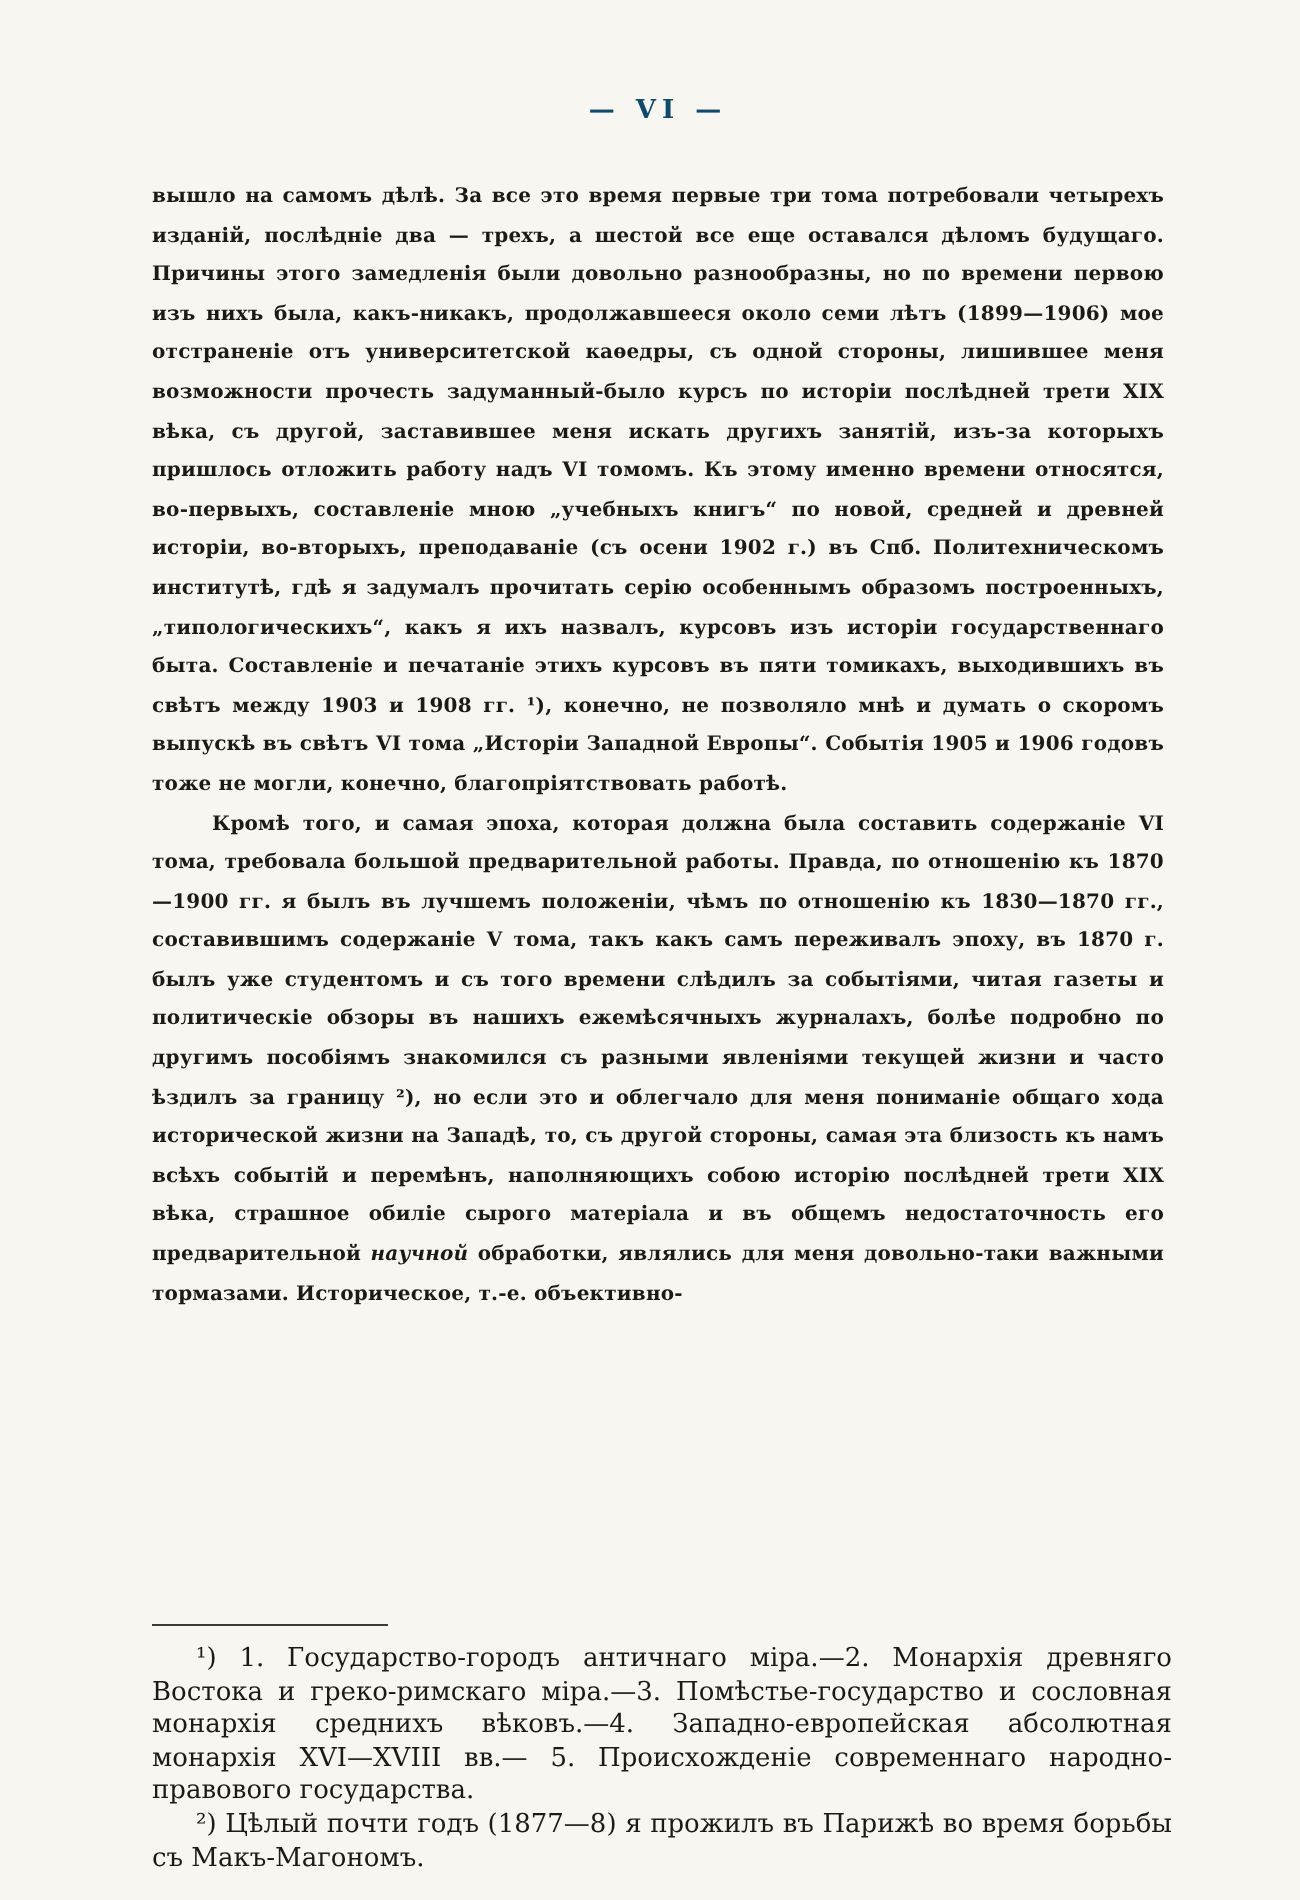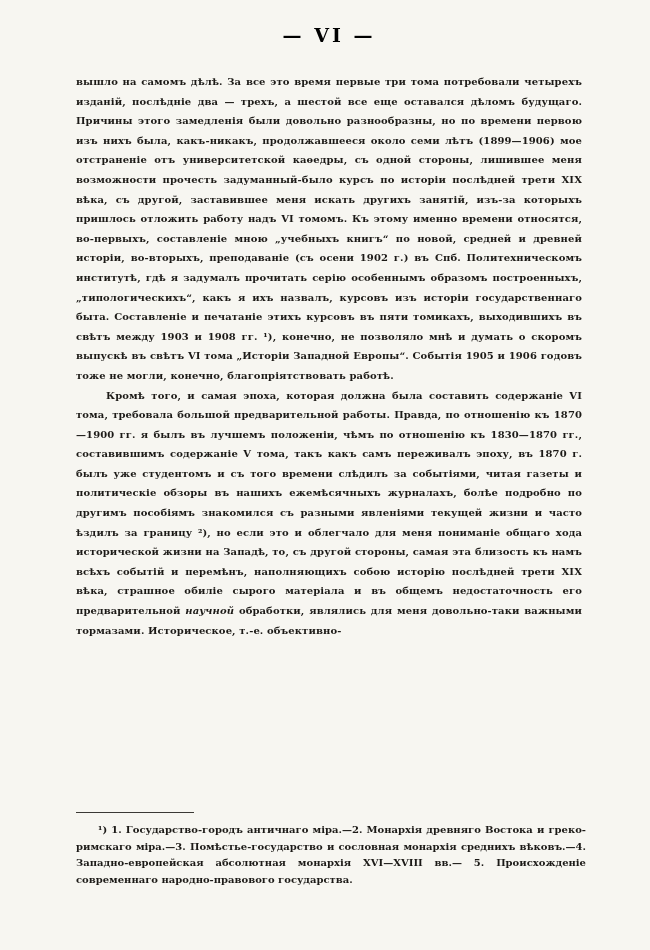--- a/index.html
+++ b/index.html
@@ -13,25 +13,26 @@
     height: 950px;
     margin: 0;
     background: #f7f6f1;
     color: #1c1a17;
     box-sizing: border-box;
     padding: 24px 68px 0 76px;
     overflow: hidden;
   }
   .page-header {
     text-align: center;
-    font-size: 19px;
+    font-size: 13px;
     letter-spacing: 3px;
-    color: #000000;
+    color: #0c4a6e;
     margin-bottom: 26px;
     font-weight: 600;
+    margin-top: 24px;
   }
   .body-text {
     font-size: 10px;
     line-height: 19.6px;
     text-align: justify;
     font-weight: 600;
     letter-spacing: 0.1px;
   }
   .para { margin: 0; padding: 0; }
   .para.indent { text-indent: 30px; }
@@ -42,39 +43,40 @@
     right: 64px;
     top: 812px;
   }
   .footnote-rule {
     width: 118px;
     height: 0;
     border-top: 1.5px solid #3b3935;
     margin-bottom: 9px;
   }
   .footnotes {
-    font-size: 10px;
+    font-size: 13px;
     line-height: 16.6px;
     text-align: justify;
-    font-weight: 700;
+    font-weight: 400;
   }
   .fn { margin: 0; padding: 0; text-indent: 22px; }
 </style>
 </head>
 <body>
 
 <div class="page">
 
   <div class="page-header">— VI —</div>
 
   <div class="body-text">
     <p class="para">вышло на самомъ дѣлѣ. За все это время первые три тома потребовали четырехъ изданій, послѣдніе два — трехъ, а шестой все еще оставался дѣломъ будущаго. Причины этого замедленія были довольно разнообразны, но по времени первою изъ нихъ была, какъ-никакъ, продолжавшееся около семи лѣтъ (1899—1906) мое отстраненіе отъ университетской каѳедры, съ одной стороны, лишившее меня возможности прочесть задуманный-было курсъ по исторіи послѣдней трети XIX вѣка, съ другой, заставившее меня искать другихъ занятій, изъ-за которыхъ пришлось отложить работу надъ VI томомъ. Къ этому именно времени относятся, во-первыхъ, составленіе мною „учебныхъ книгъ“ по новой, средней и древней исторіи, во-вторыхъ, преподаваніе (съ осени 1902 г.) въ Спб. Политехническомъ институтѣ, гдѣ я задумалъ прочитать серію особеннымъ образомъ построенныхъ, „типологическихъ“, какъ я ихъ назвалъ, курсовъ изъ исторіи государственнаго быта. Составленіе и печатаніе этихъ курсовъ въ пяти томикахъ, выходившихъ въ свѣтъ между 1903 и 1908 гг. ¹), конечно, не позволяло мнѣ и думать о скоромъ выпускѣ въ свѣтъ VI тома „Исторіи Западной Европы“. Событія 1905 и 1906 годовъ тоже не могли, конечно, благопріятствовать работѣ.</p>
     <p class="para indent"><span>Кромѣ того, и самая эпоха, которая должна была составить содержаніе VI тома, требовала большой предварительной работы. Правда, по отношенію къ 1870—1900 гг. я былъ въ лучшемъ положеніи, чѣмъ по отношенію къ 1830—1870 гг., составившимъ содержаніе V тома, такъ какъ самъ переживалъ эпоху, въ 1870 г. былъ уже студентомъ и съ того времени слѣдилъ за событіями, читая газеты и политическіе обзоры въ нашихъ ежемѣсячныхъ журналахъ, болѣе подробно по другимъ пособіямъ знакомился съ разными явленіями текущей жизни и часто ѣздилъ за границу ²), но если это и облегчало для меня пониманіе общаго хода исторической жизни на Западѣ, то, съ другой стороны, самая эта близость къ намъ всѣхъ событій и перемѣнъ, наполняющихъ собою исторію послѣдней трети XIX вѣка, страшное обиліе сырого матеріала и въ общемъ недостаточность его предварительной </span><em class="it">научной</em><span> обработки, являлись для меня довольно-таки важными тормазами. Историческое, т.-е. объективно-</span></p>
   </div>
 
   <div class="footer-block">
     <div class="footnote-rule"></div>
     <div class="footnotes">
       <p class="fn">¹) 1. Государство-городъ античнаго міра.—2. Монархія древняго Востока и греко-римскаго міра.—3. Помѣстье-государство и сословная монархія среднихъ вѣковъ.—4. Западно-европейская абсолютная монархія XVI—XVIII вв.— 5. Происхожденіе современнаго народно-правового государства.</p>
+      <p class="fn">²) Цѣлый почти годъ (1877—8) я прожилъ въ Парижѣ во время борьбы съ Макъ-Магономъ.</p>
     </div>
   </div>
 
 </div>
 
 </body></html>

